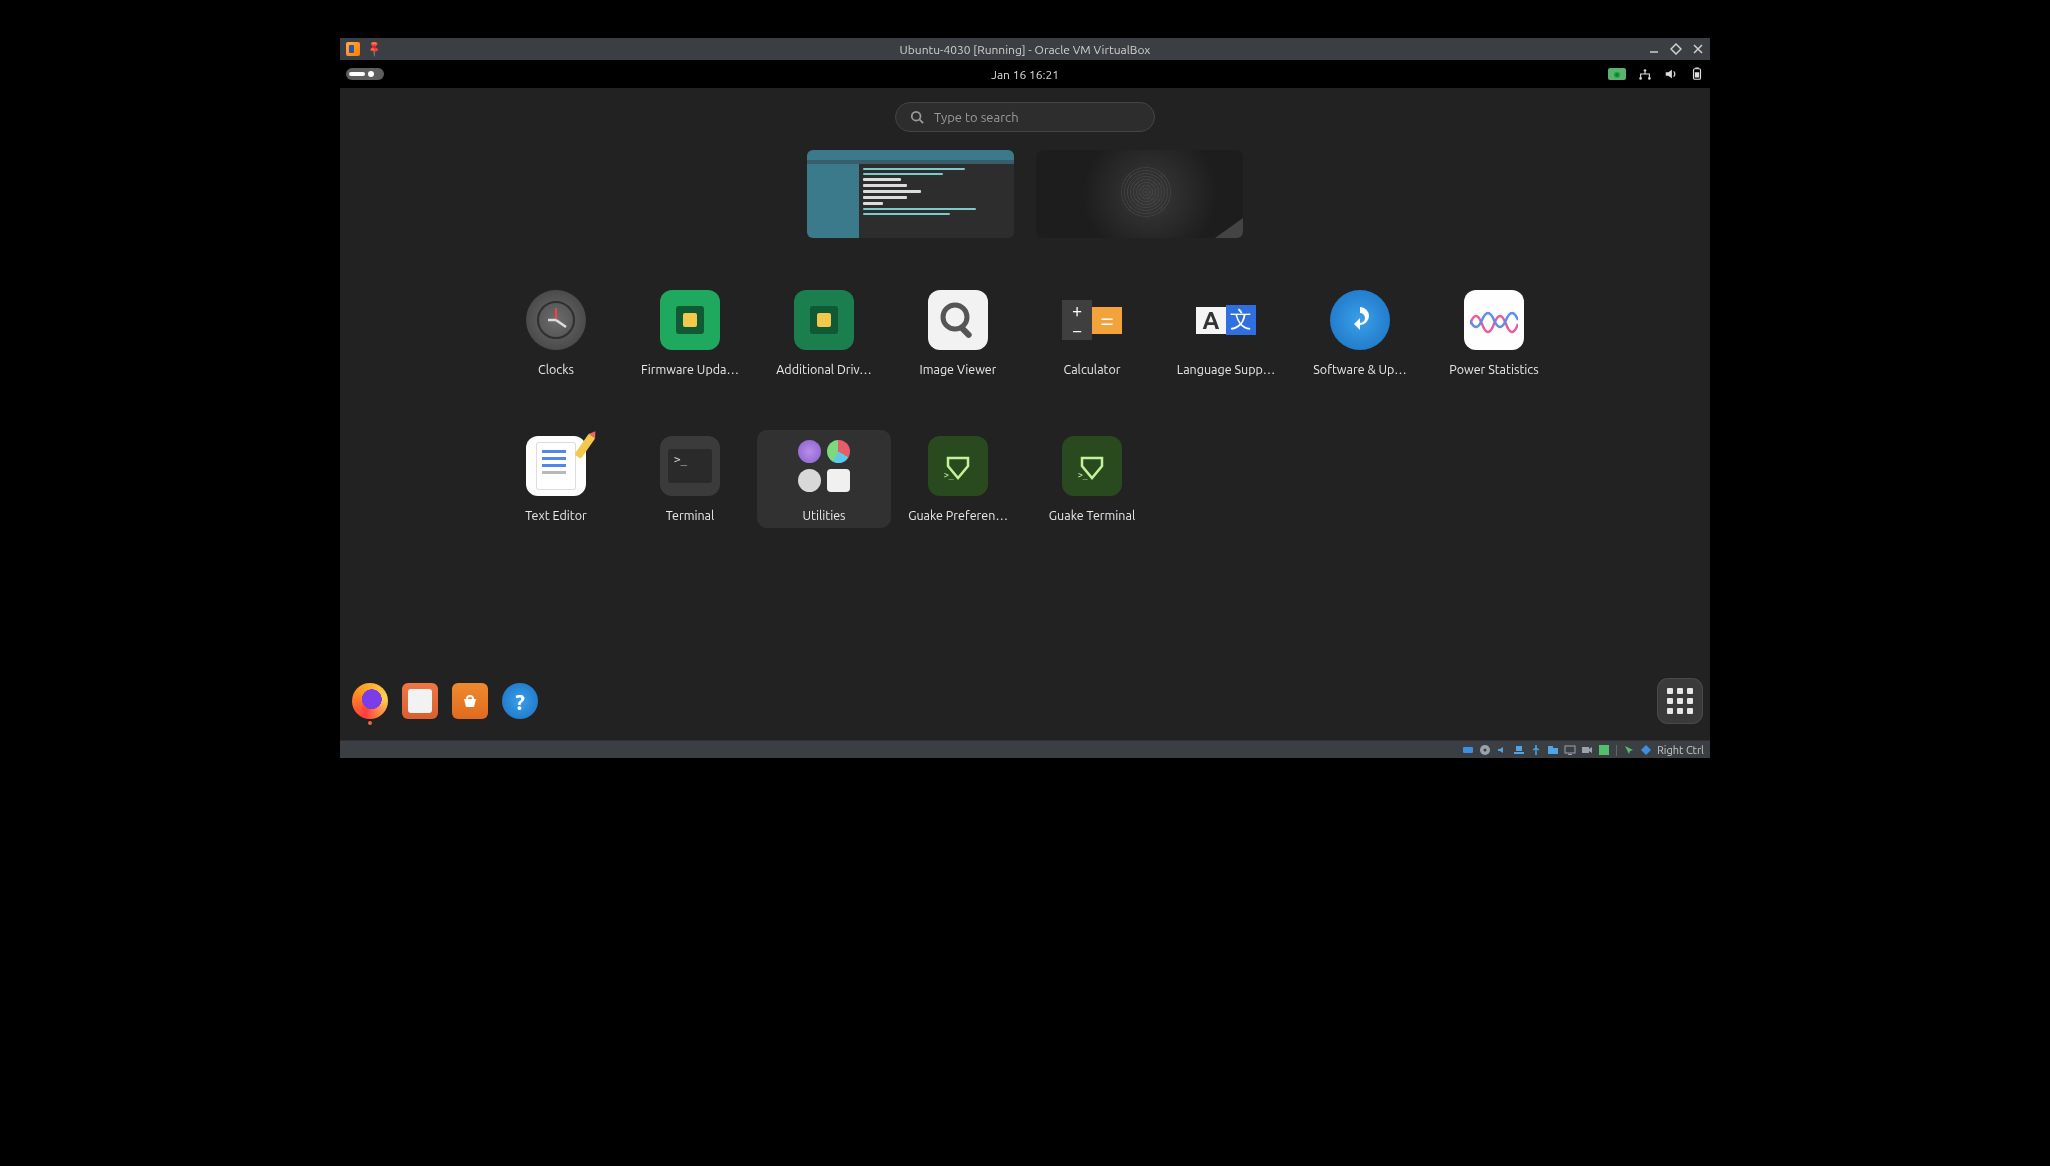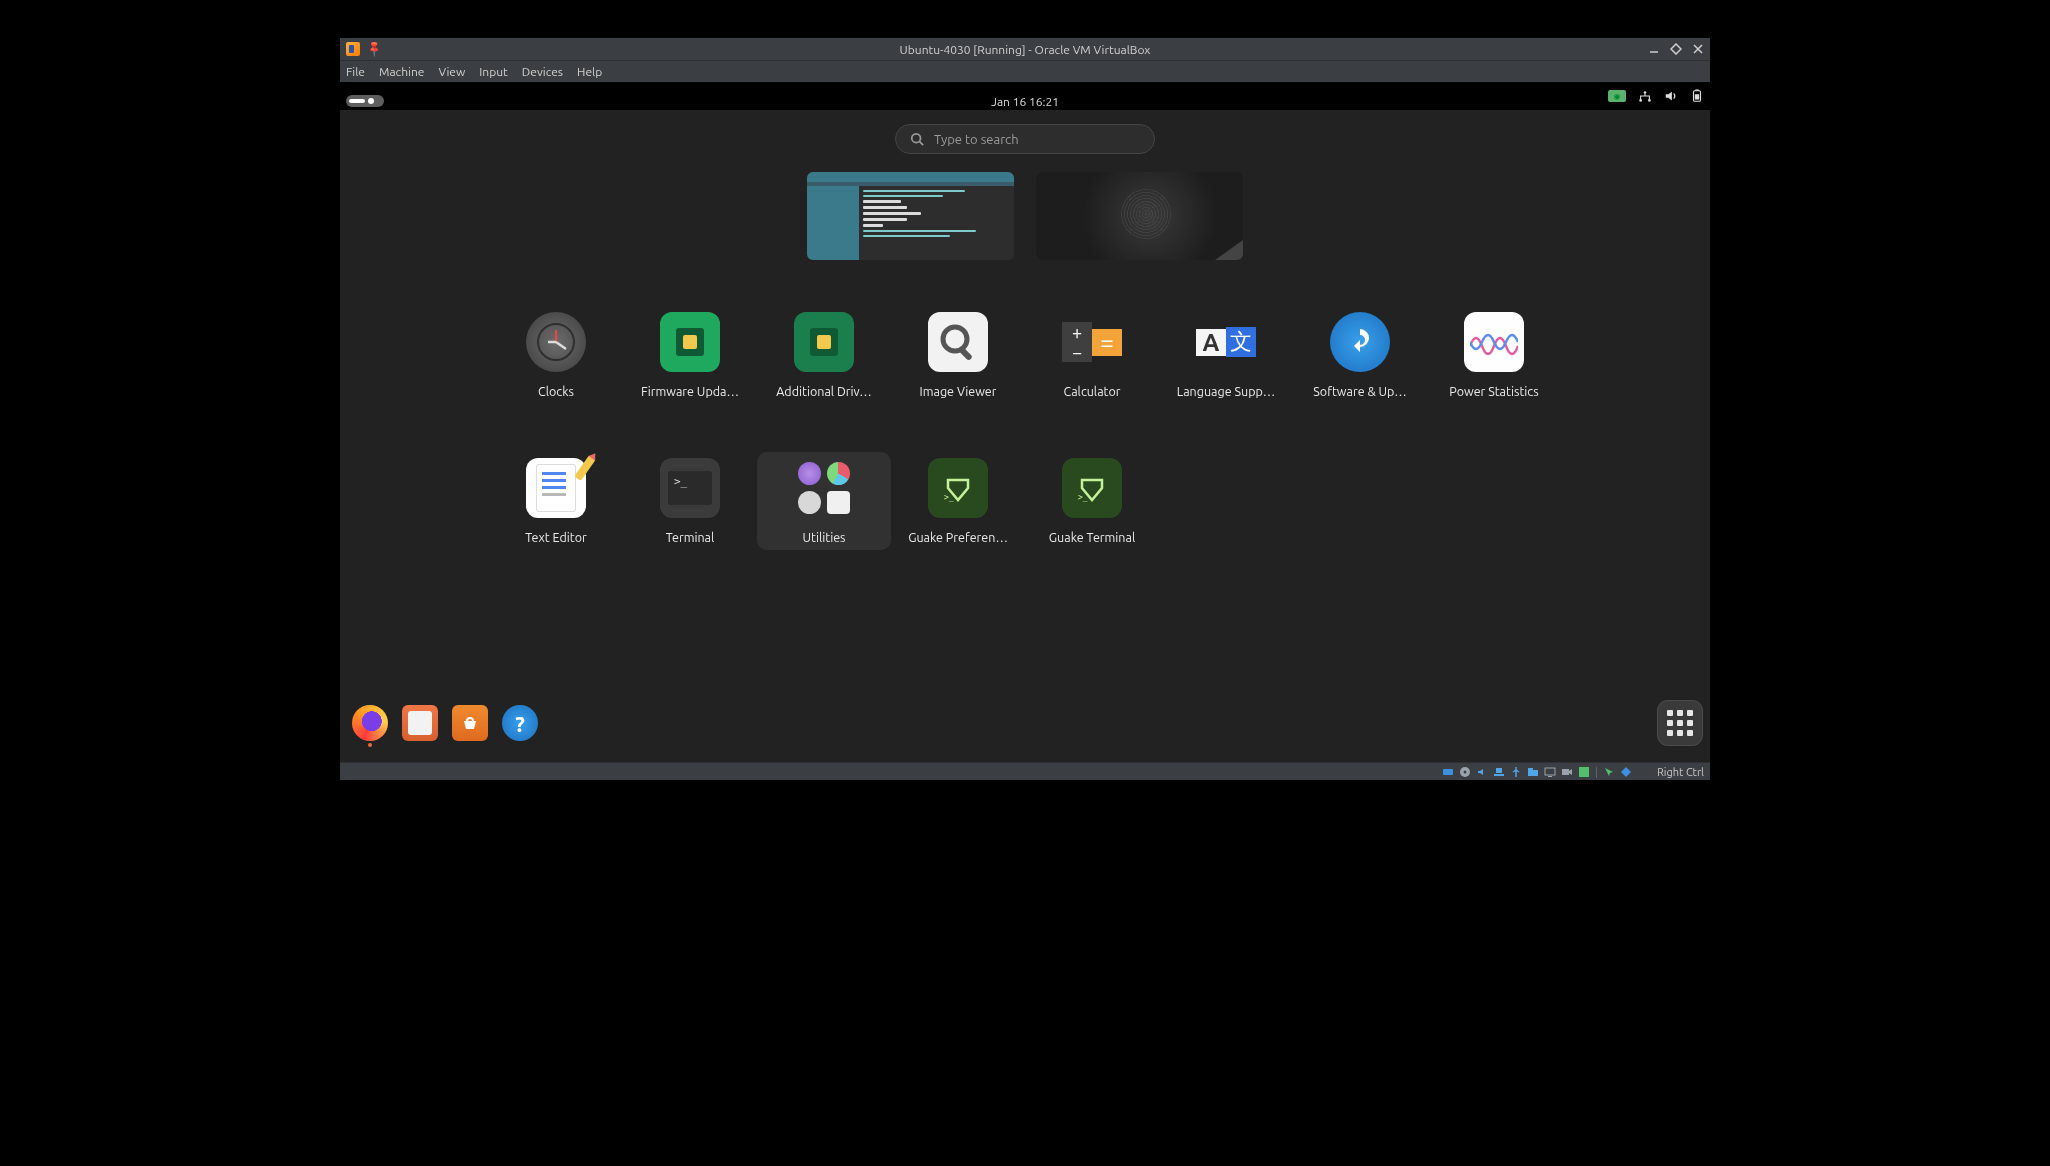--- a/index.html
+++ b/index.html
@@ -64,20 +64,21 @@
     display: flex;
     flex-direction: column;
     height: 680px;
   }
 
   .topbar {
     height: 28px;
     background: #000;
     color: #ddd;
     display: flex;
+    align-items: center;
     padding: 13px 6px;
     font-size: 12px;
     position: relative;
   }
   .topbar .activities {
     background: #5e5e5e;
     border-radius: 10px;
     height: 12px;
     width: 38px;
     position: relative;
@@ -222,21 +223,21 @@
     box-shadow:0 0 0 1px #4a4a4a;
   }
   .dock-apps-btn div{background:#e6e6e6;border-radius:1px;}
 
   
   .vb-statusbar{
     height:18px;background:#3b3f43;display:flex;align-items:center;justify-content:flex-end;
     padding:0 6px;gap:5px;font-size:11px;color:#c8c8c8;border-top:1px solid #2e3134;
   }
   .vb-statusbar .sicon{width:12px;height:12px;}
-  .vb-statusbar .host{margin-left:20px;}
+  .vb-statusbar .host{margin-left:0;}
 </style>
 </head>
 <body>
 
 <div class="vm-window">
 
   <div class="vb-titlebar">
     <div class="left">
       <span class="vb-vm-icon"></span>
       <span class="vb-pin">📌</span>
@@ -248,28 +249,20 @@
         </svg>
       <svg class="winbtn" viewBox="0 0 12 12">
           <path d="M6 1 L11 6 L6 11 L1 6 Z"></path>
         </svg>
       <svg class="winbtn" viewBox="0 0 12 12">
           <path d="M2 2 L10 10 M10 2 L2 10"></path>
         </svg>
     </div>
   </div>
 
-  <div class="vb-menubar">
-    <span>File</span>
-    <span>Machine</span>
-    <span>View</span>
-    <span>Input</span>
-    <span>Devices</span>
-    <span>Help</span>
-  </div>
 
   <div class="desktop">
 
     <div class="topbar">
       <div class="activities">
         <span class="dash"></span>
           <span class="dot"></span>
       </div>
       <div class="clock">Jan 16   16:21</div>
       <div class="tray">

